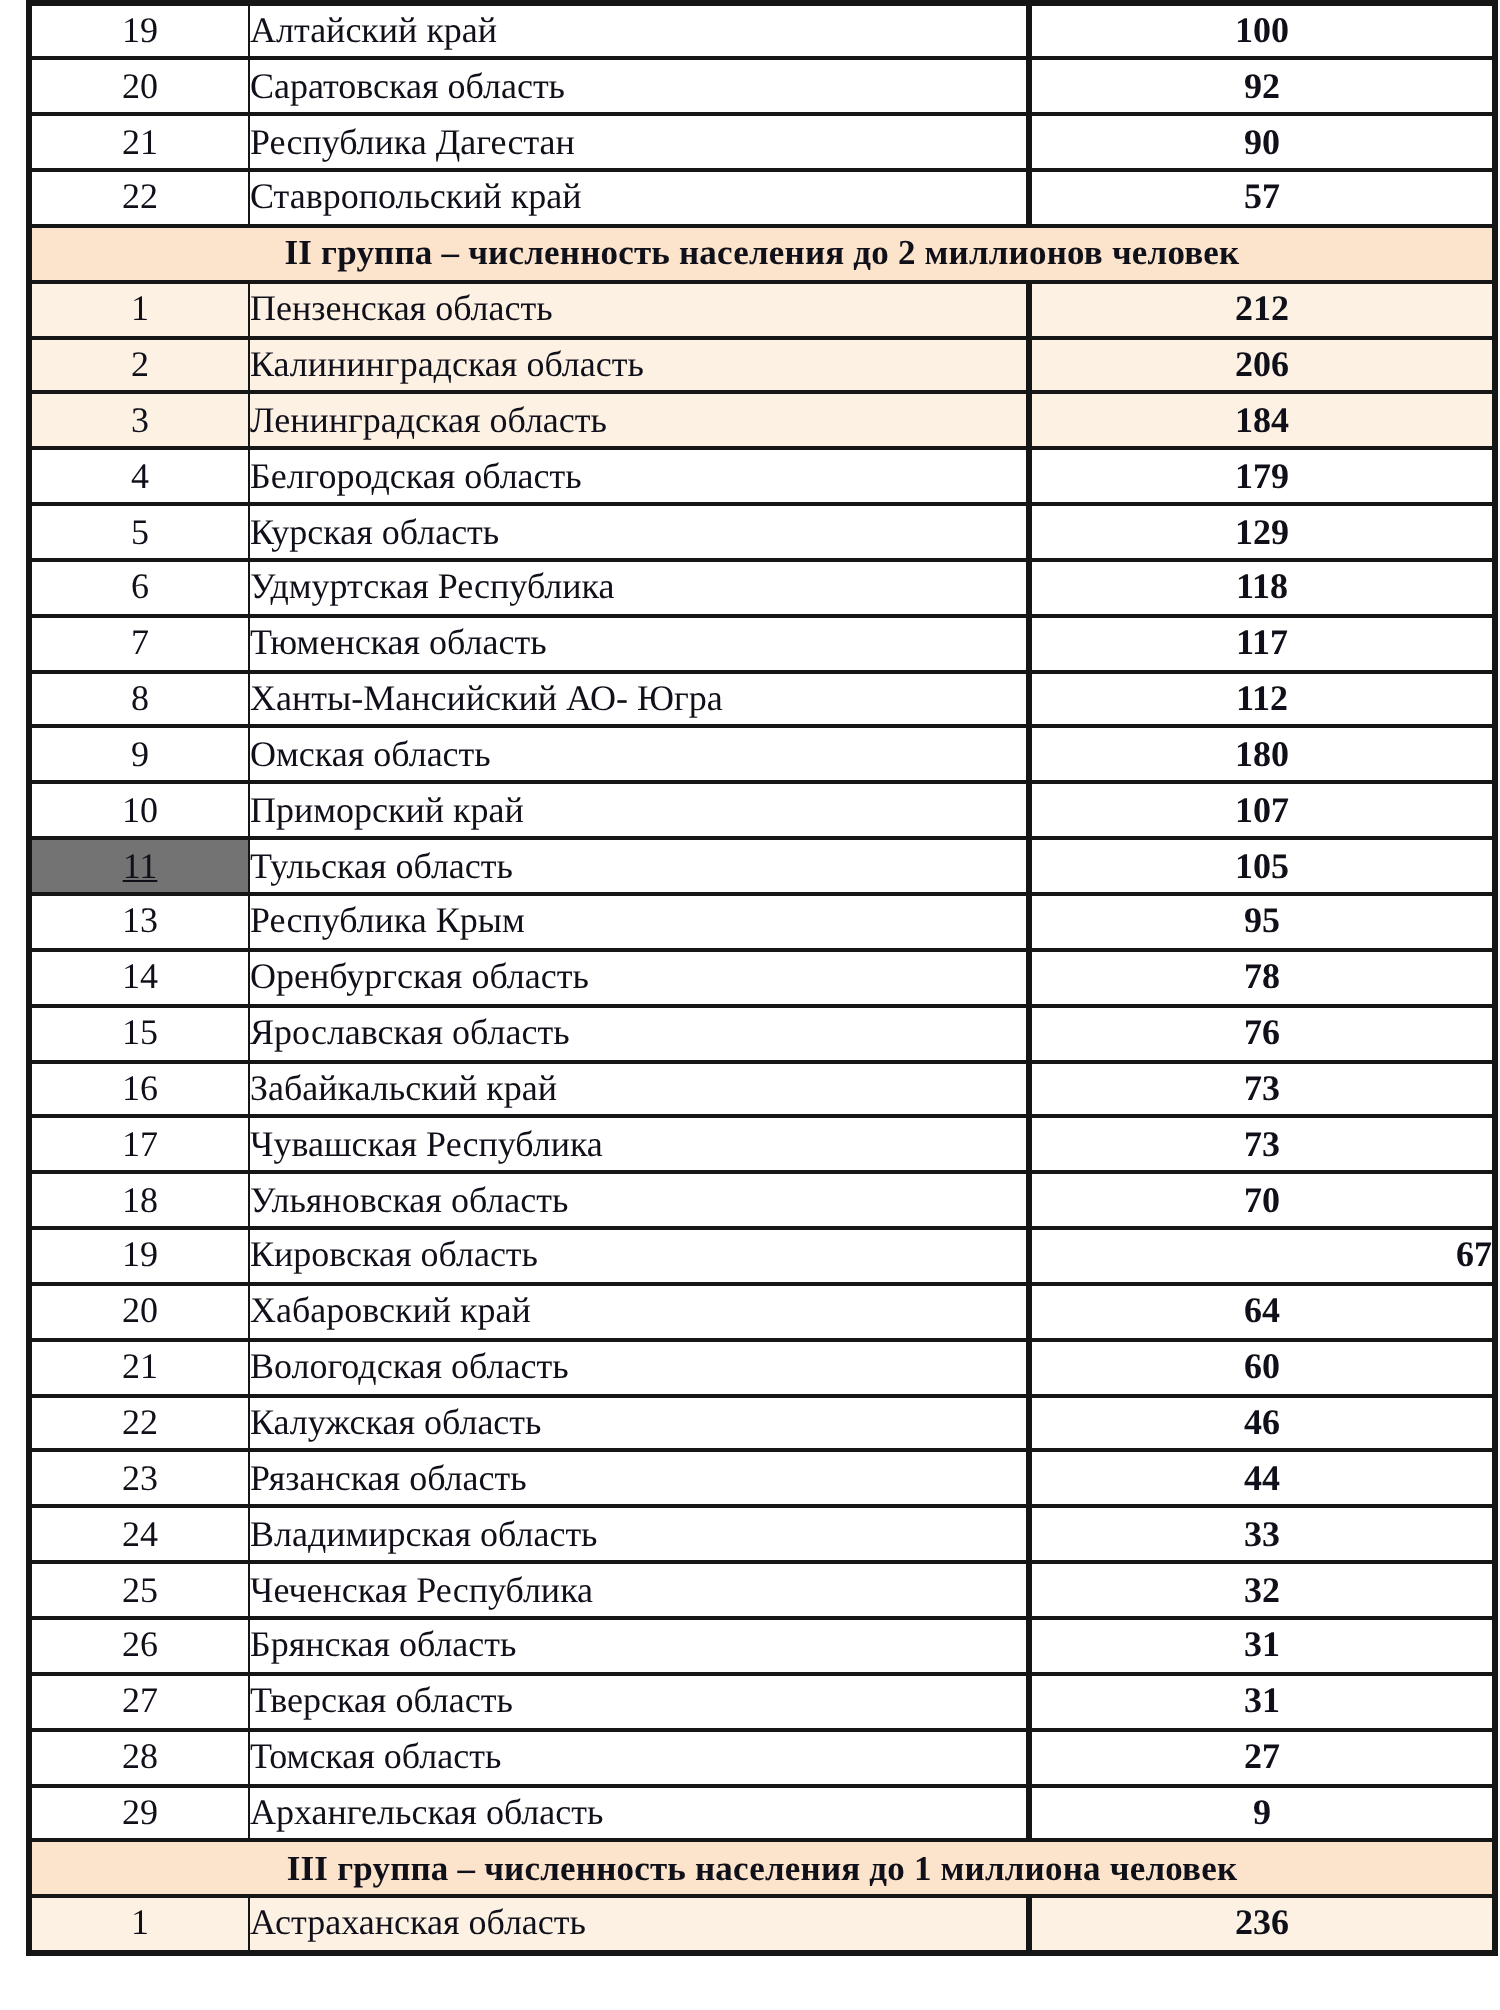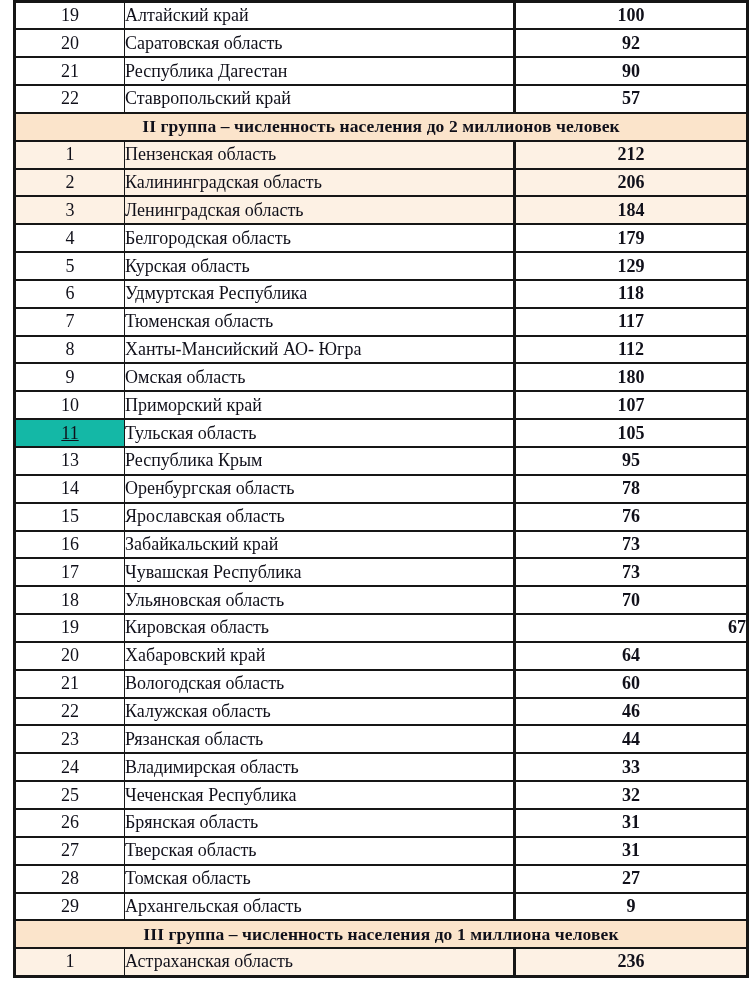--- a/index.html
+++ b/index.html
@@ -141,21 +141,21 @@
           <td class="cell-num" style="background: rgb(255, 255, 255);">9</td>
           <td class="cell-name" style="background: rgb(255, 255, 255);">Омская область</td>
           <td class="cell-value" style="background: rgb(255, 255, 255);">180</td>
         </tr>
         <tr>
           <td class="cell-num" style="background: rgb(255, 255, 255);">10</td>
           <td class="cell-name" style="background: rgb(255, 255, 255);">Приморский край</td>
           <td class="cell-value" style="background: rgb(255, 255, 255);">107</td>
         </tr>
         <tr>
-          <td class="cell-num" style="background: #14b8a6; text-decoration: underline;">11</td>
+          <td class="cell-num" style="background: #737373; text-decoration: underline;">11</td>
           <td class="cell-name" style="background: rgb(255, 255, 255);">Тульская область</td>
           <td class="cell-value" style="background: rgb(255, 255, 255);">105</td>
         </tr>
         <tr>
           <td class="cell-num" style="background: rgb(255, 255, 255);">13</td>
           <td class="cell-name" style="background: rgb(255, 255, 255);">Республика Крым</td>
           <td class="cell-value" style="background: rgb(255, 255, 255);">95</td>
         </tr>
         <tr>
           <td class="cell-num" style="background: rgb(255, 255, 255);">14</td>

